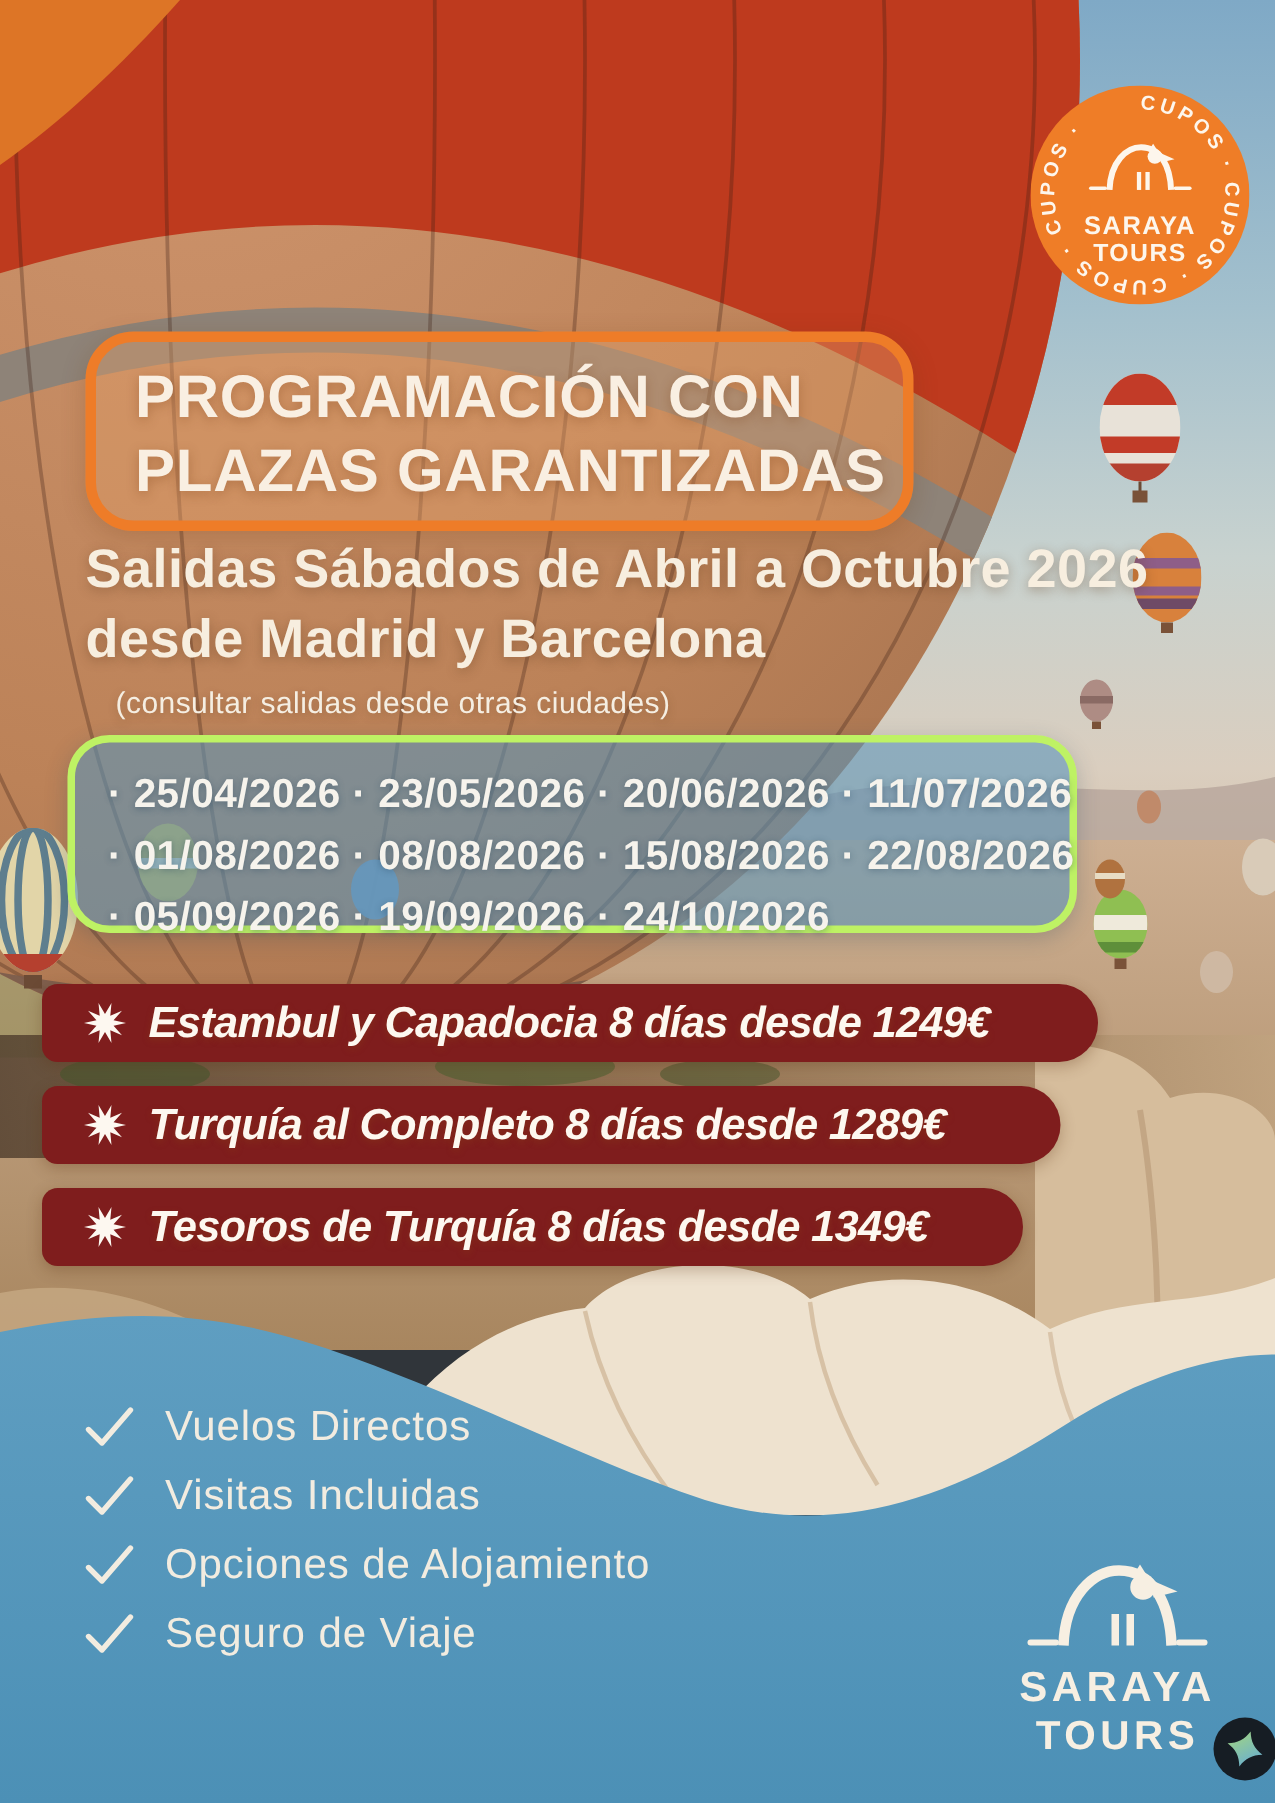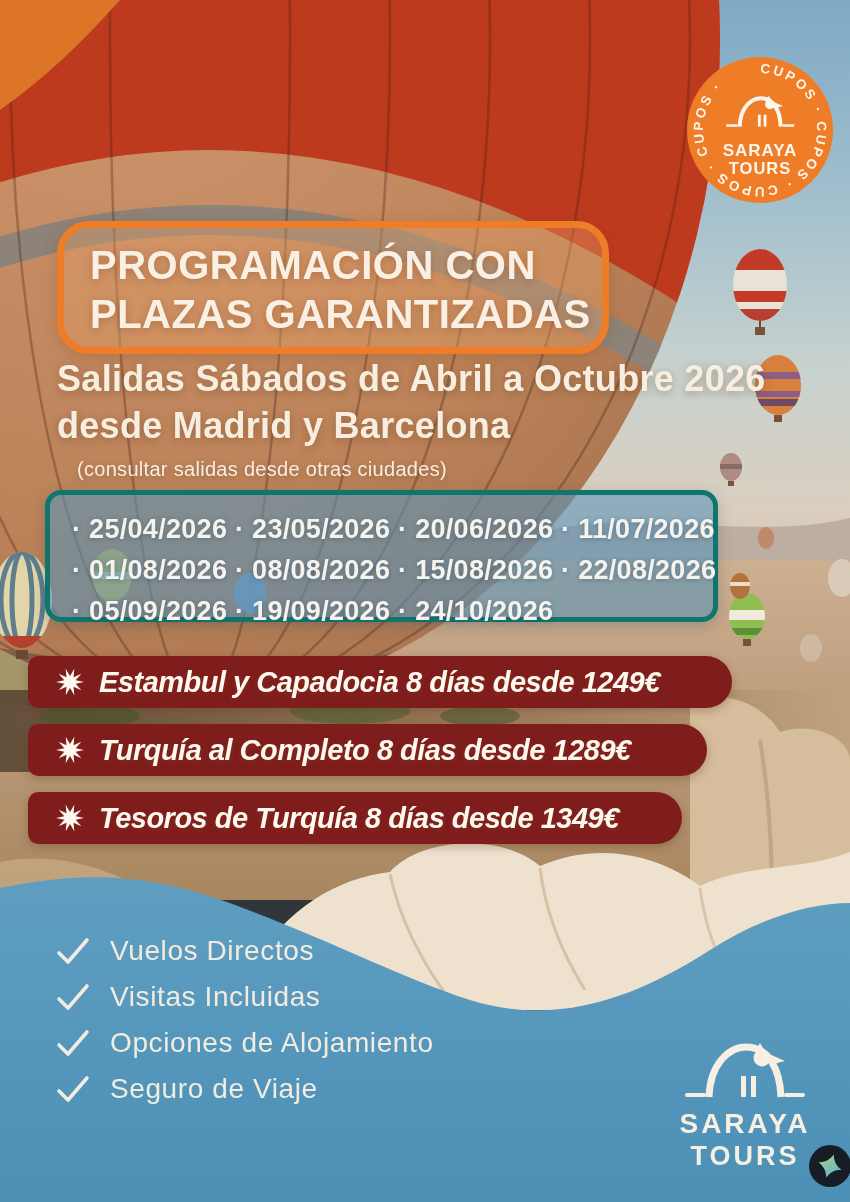--- a/index.html
+++ b/index.html
@@ -43,21 +43,21 @@
     text-shadow:0 2px 8px rgba(100,60,30,.4);white-space:nowrap;
   }
   .schedule .note{
     margin-top:8px;font-size:20px;font-weight:400;letter-spacing:.3px;
     color:#F5EEE2;text-shadow:0 2px 6px rgba(100,60,30,.35);white-space:nowrap;margin-left:20px;
   }
 
   
   .dates-box{
     left:45px;top:490px;width:673px;height:132px;box-sizing:border-box;
-    border:5px solid #0f766e;border-radius:16px;
+    border:5px solid #bef264;border-radius:28px;
     background:rgba(88,148,186,.58);
     padding:14px 0 0 22px;
     box-shadow:0 4px 14px rgba(40,70,90,.25);
   }
   .dates-box .drow{
     font-size:27px;font-weight:700;line-height:41px;letter-spacing:.3px;
     color:#F6F3EC;text-shadow:0 1px 5px rgba(40,70,95,.45);white-space:nowrap;
   }
 
   

